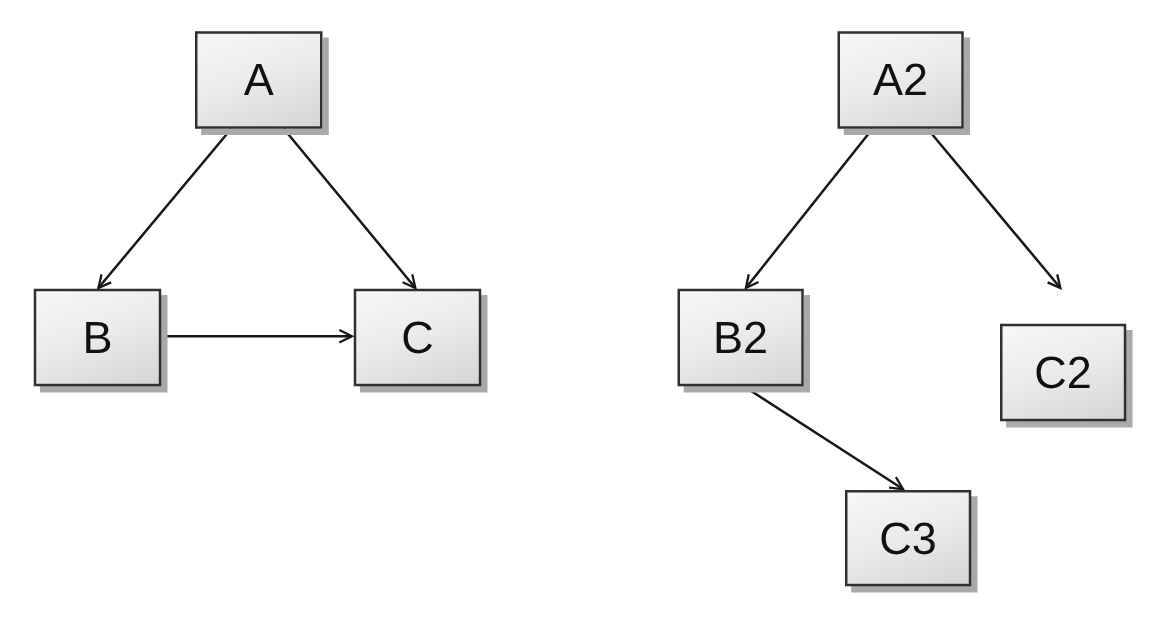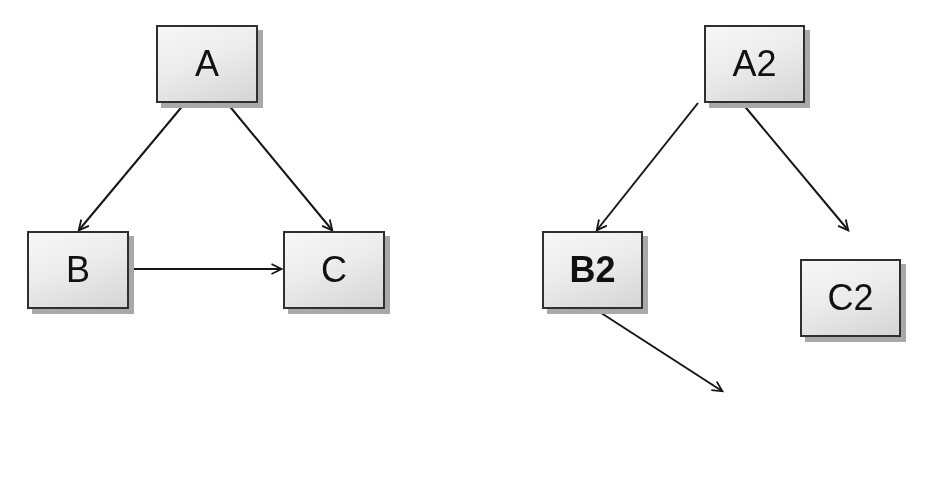--- a/index.html
+++ b/index.html
@@ -34,22 +34,22 @@
     font-size: 36px;
     color: #111111;
     line-height: 1;
     user-select: none;
   }
   
   .node-a  { left: 156px; top: 25px;  width: 102px; height: 78px; }
   .node-b  { left: 27px;  top: 231px; width: 102px; height: 78px; }
   .node-c  { left: 283px; top: 231px; width: 102px; height: 78px; }
   
-  .node-a2 { left: 670px; top: 25px;  width: 101px; height: 78px; margin-left: 34px; }
-  .node-b2 { left: 542px; top: 231px; width: 101px; height: 78px; font-weight: bold; }
+  .node-a2 { left: 670px; top: 25px;  width: 101px; height: 78px; }
+  .node-b2 { left: 542px; top: 231px; width: 101px; height: 78px; }
   .node-c2 { left: 800px; top: 231px; width: 101px; height: 78px; margin-top: 28px; }
   .node-c3 { left: 676px; top: 392px; width: 101px; height: 77px; }
   .edge {
     stroke: #161616;
     stroke-width: 2;
     fill: none;
   }
 </style>
 </head>
 <body>
@@ -72,14 +72,15 @@
     <line class="edge" x1="595" y1="309" x2="722" y2="391" marker-end="url(#arrowhead)"></line>
   </svg>
 
   <div class="node node-a">A</div>
   <div class="node node-b">B</div>
   <div class="node node-c">C</div>
 
   <div class="node node-a2">A2</div>
   <div class="node node-b2">B2</div>
   <div class="node node-c2">C2</div>
+  <div class="node node-c3">C3</div>
 
 </div>
 
 </body></html>

